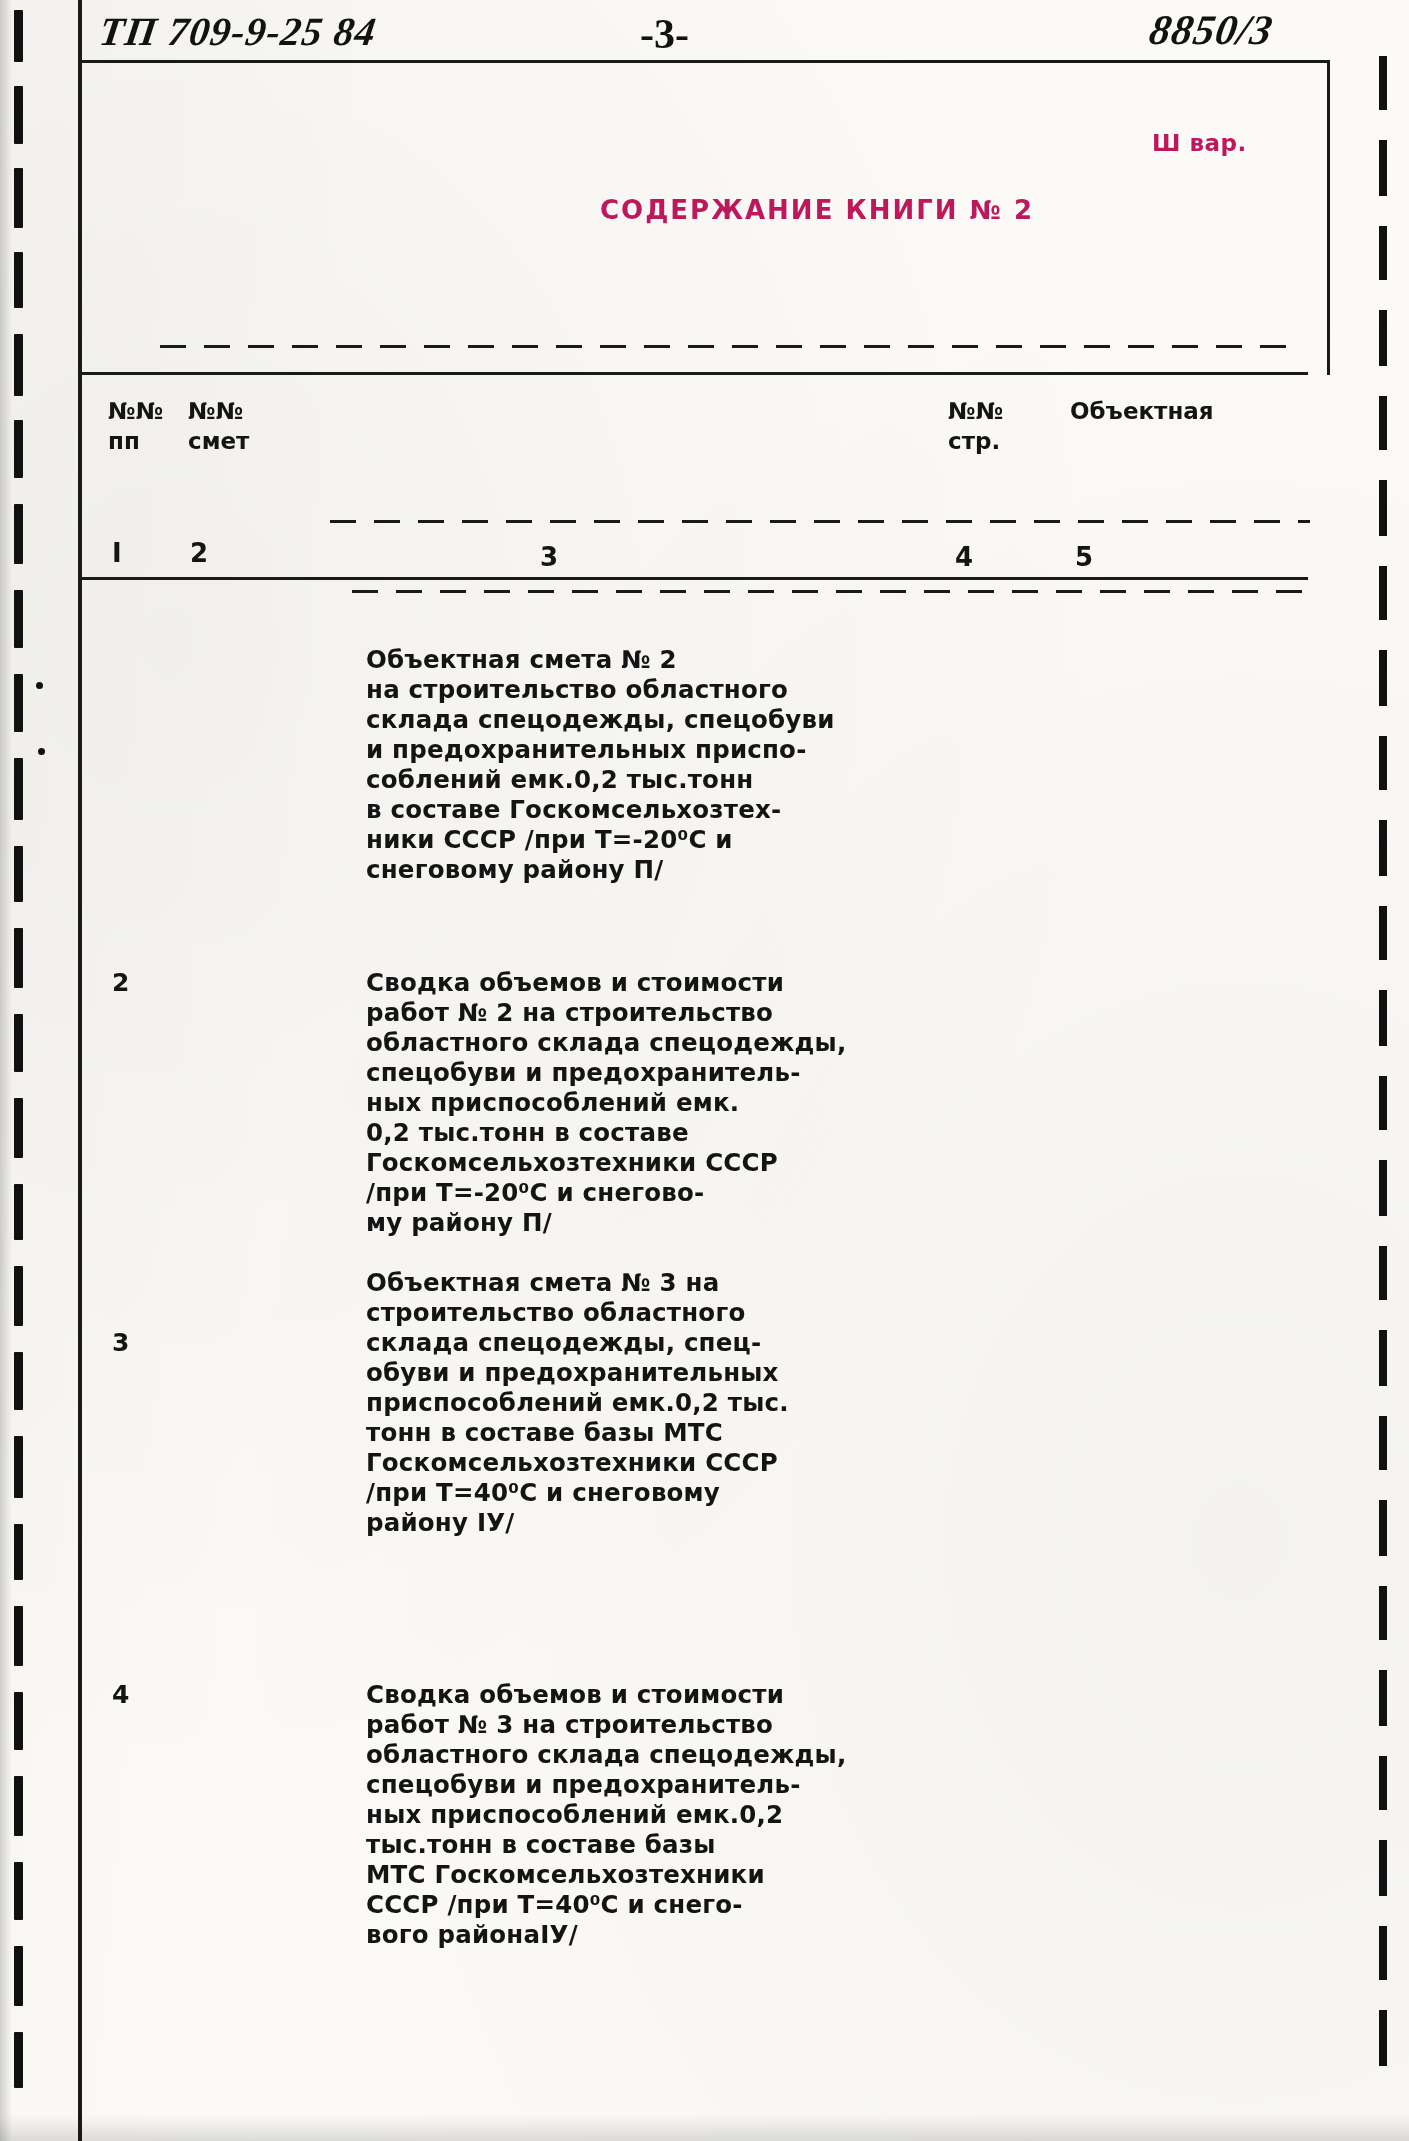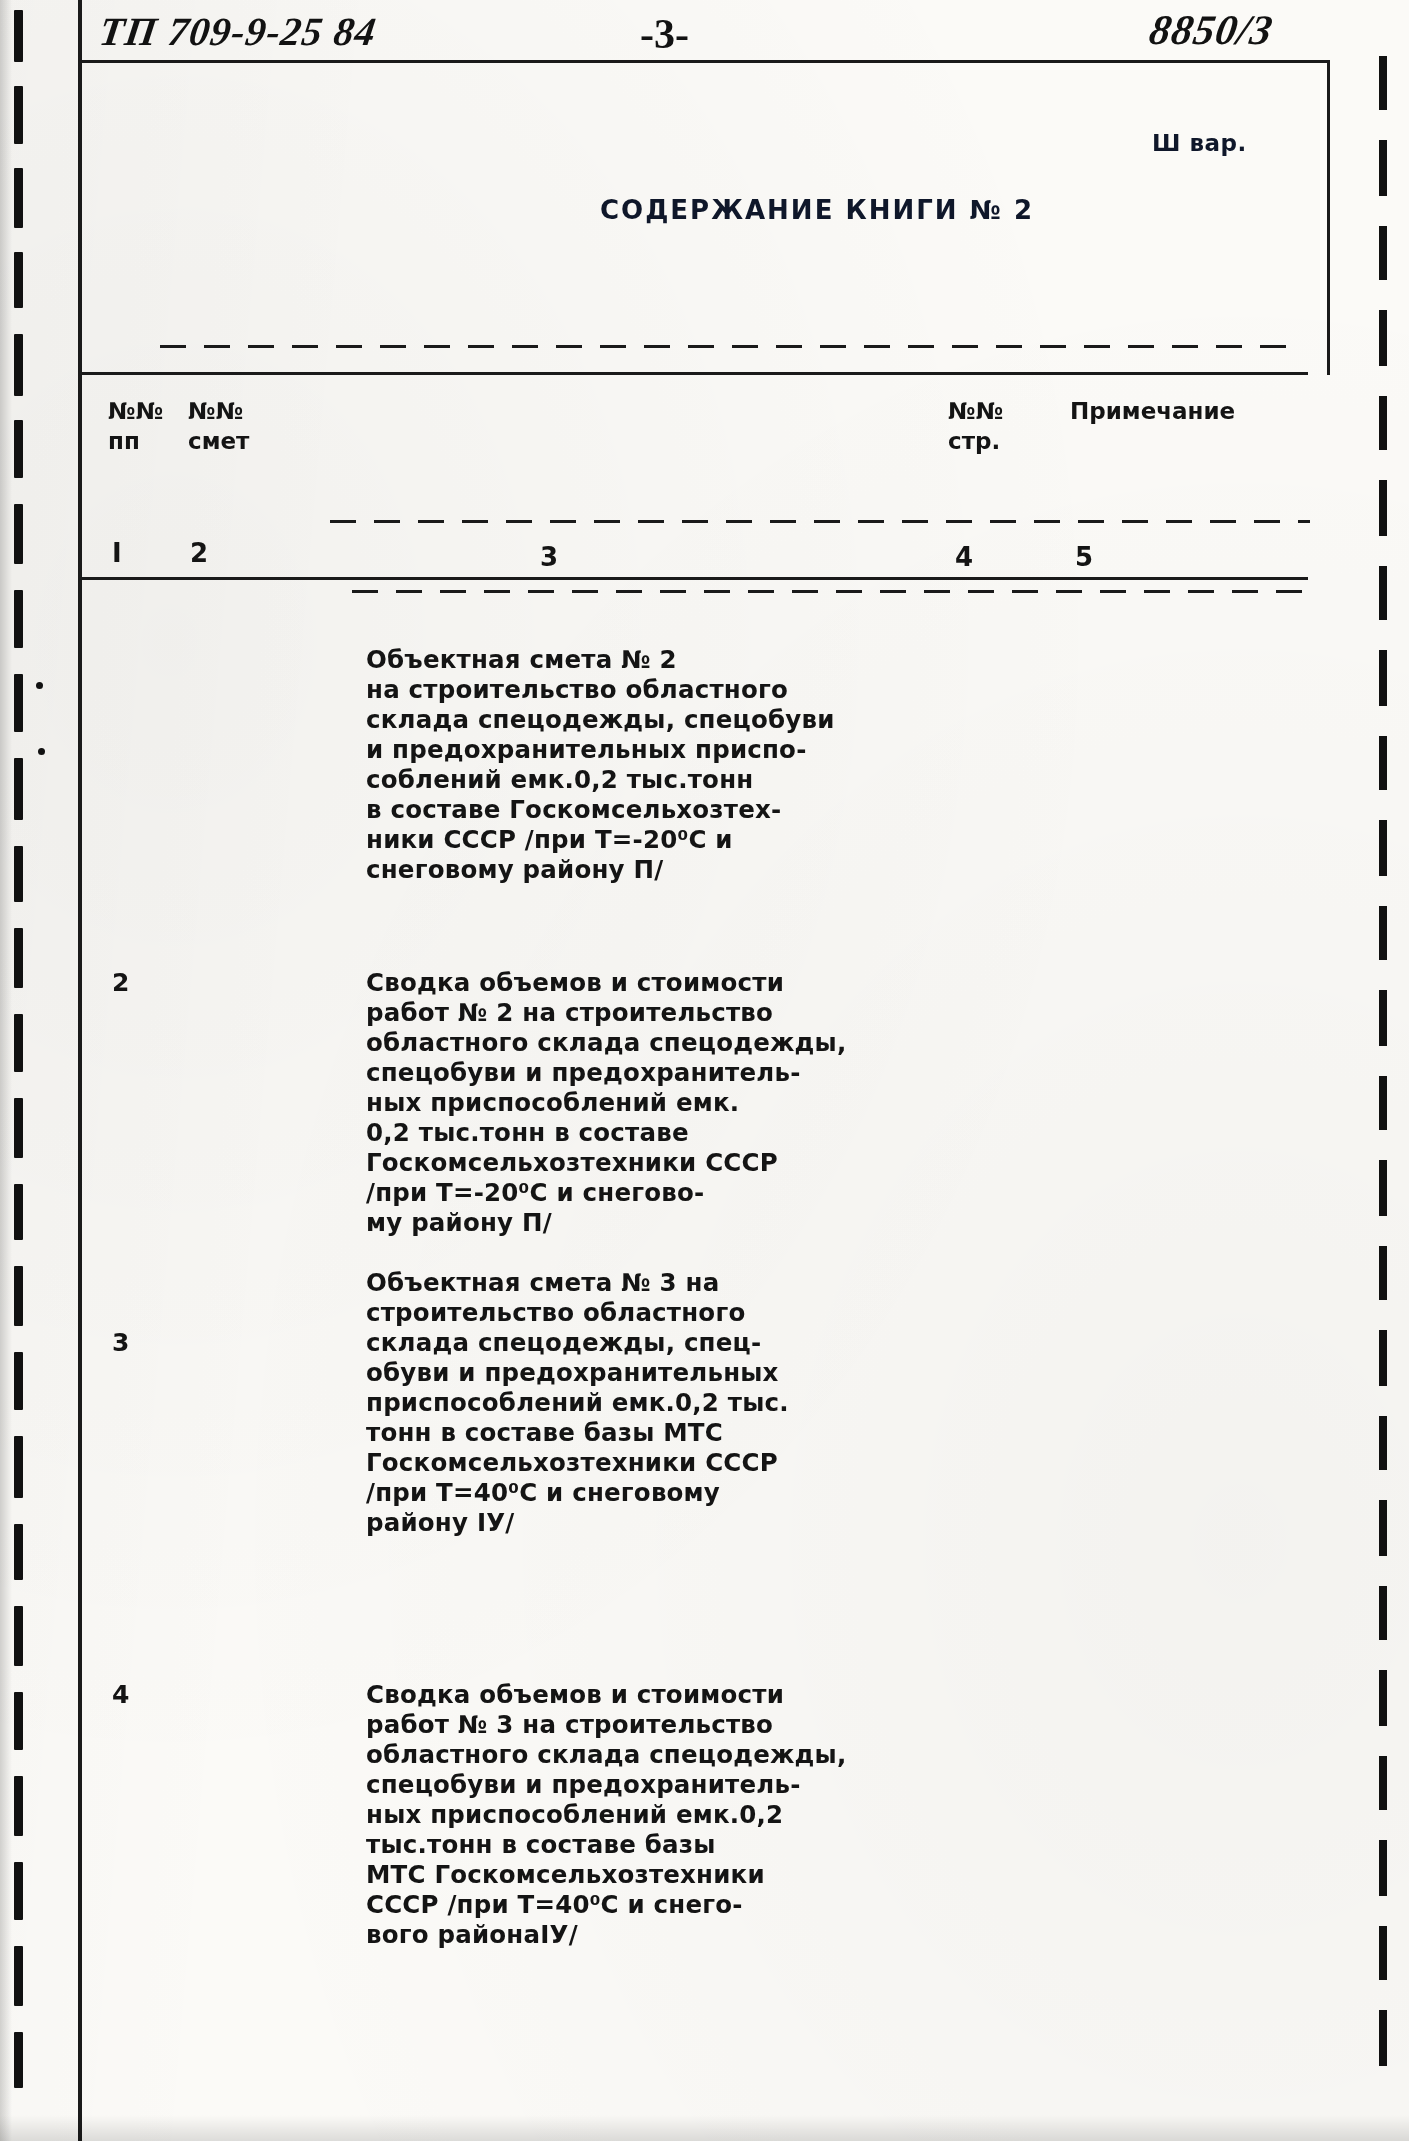--- a/index.html
+++ b/index.html
@@ -144,21 +144,21 @@
     font-size: 42px;
     letter-spacing: 1px;
     transform: skewX(-10deg);
   }
 
   
   .tw {
     position: absolute;
     font-family: "DejaVu Sans", sans-serif;
     font-weight: bold;
-    color: #0f172a;
+    color: #be185d;
     letter-spacing: 0.5px;
     white-space: pre;
   }
 
   .variant {
     left: 1152px;
     top: 130px;
     font-size: 23px;
   }
 
@@ -338,21 +338,21 @@
   <div class="tw variant">Ш вар.</div>
 
   <div class="tw doc-title">СОДЕРЖАНИЕ КНИГИ № 2</div>
 
   <div class="th th-col1">№№
 пп</div>
   <div class="th th-col2">№№
 смет</div>
   <div class="th th-col4">№№
 стр.</div>
-  <div class="th th-col5">Примечание</div>
+  <div class="th th-col5">Объектная</div>
 
   <div class="num num-1">I</div>
   <div class="num num-2">2</div>
   <div class="num num-3">3</div>
   <div class="num num-4">4</div>
   <div class="num num-5">5</div>
 
   <div class="row-no" style="top:968px;">2</div>
   <div class="row-no" style="top:1328px;">3</div>
   <div class="row-no" style="top:1680px;">4</div>

